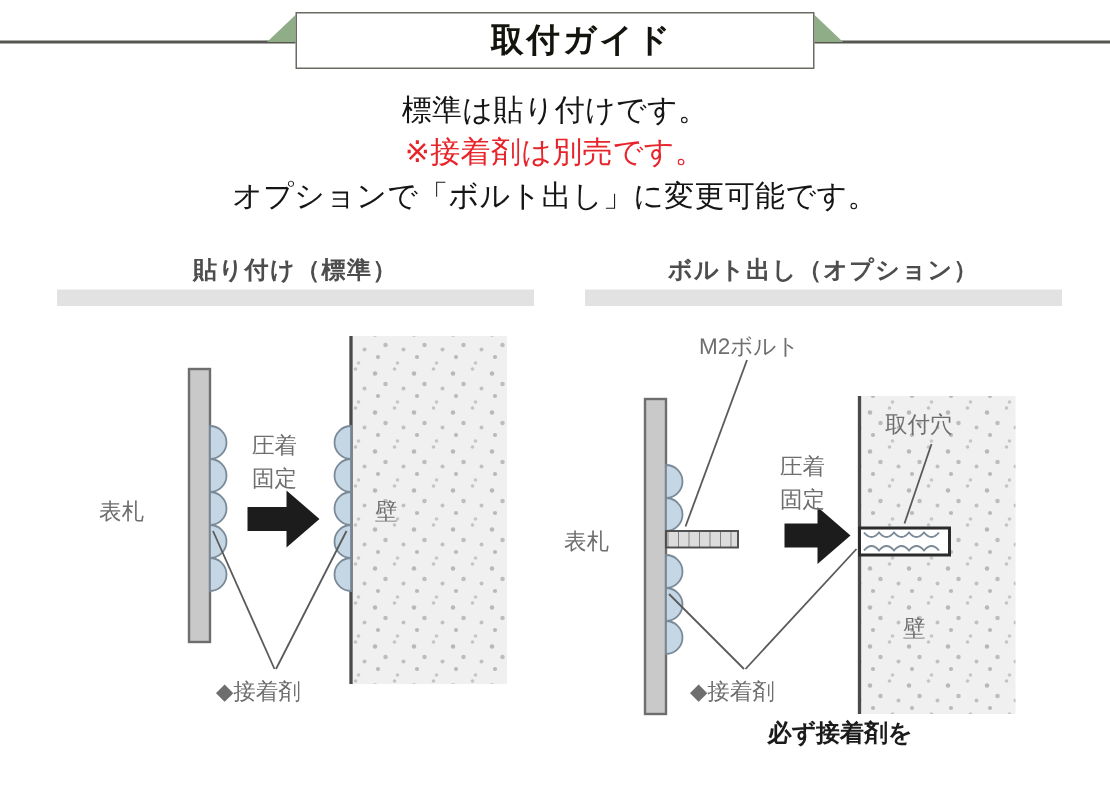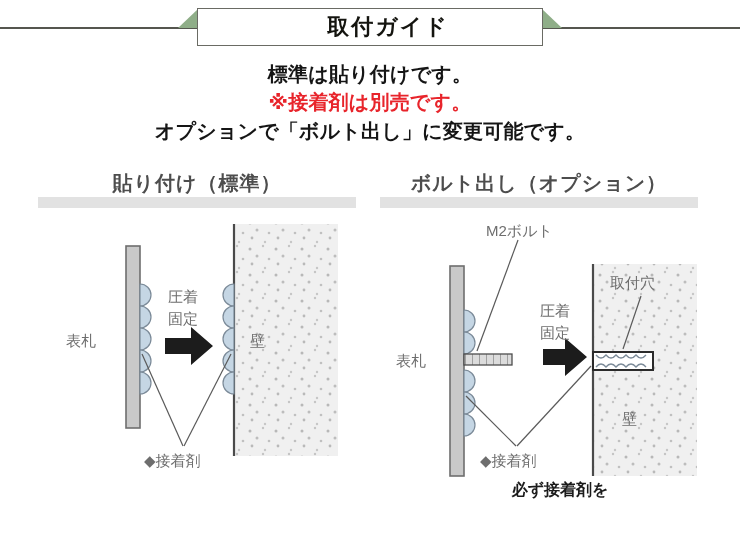--- a/index.html
+++ b/index.html
@@ -71,54 +71,54 @@
   
   .intro {
     position: absolute;
     left: 0;
     top: 60px;
     width: 740px;
     text-align: center;
   }
   .intro-line {
     font-size: 20px;
-    font-weight: bold;
+    font-weight: normal;
     line-height: 1.42;
     color: #151515;
     letter-spacing: 0.2px;
   }
   .intro-line.red {
     color: #e8242b;
   }
 
   
   .section-head {
     position: absolute;
     width: 318px;
   }
   .section-head.left { left: 38px; top: 172px; }
-  .section-head.right { left: 380px; top: 172px; }
+  .section-head.right { left: 390px; top: 172px; }
   .section-title {
-    font-size: 20px;
+    font-size: 16px;
     font-weight: bold;
     color: #4d4d4d;
     text-align: center;
     line-height: 1.1;
     letter-spacing: 1px;
   }
   .section-bar {
     margin-top: 3px;
     height: 11px;
     background: #e2e2e2;
   }
 
   
   .panel { position: absolute; }
   .panel.left { left: 38px; top: 218px; width: 330px; height: 270px; }
-  .panel.right { left: 388px; top: 218px; width: 340px; height: 270px; }
+  .panel.right { left: 368px; top: 218px; width: 340px; height: 270px; }
 
   
   .caption {
     position: absolute;
     left: 390px;
     top: 478px;
     width: 340px;
     text-align: center;
   }
   .caption-line {

